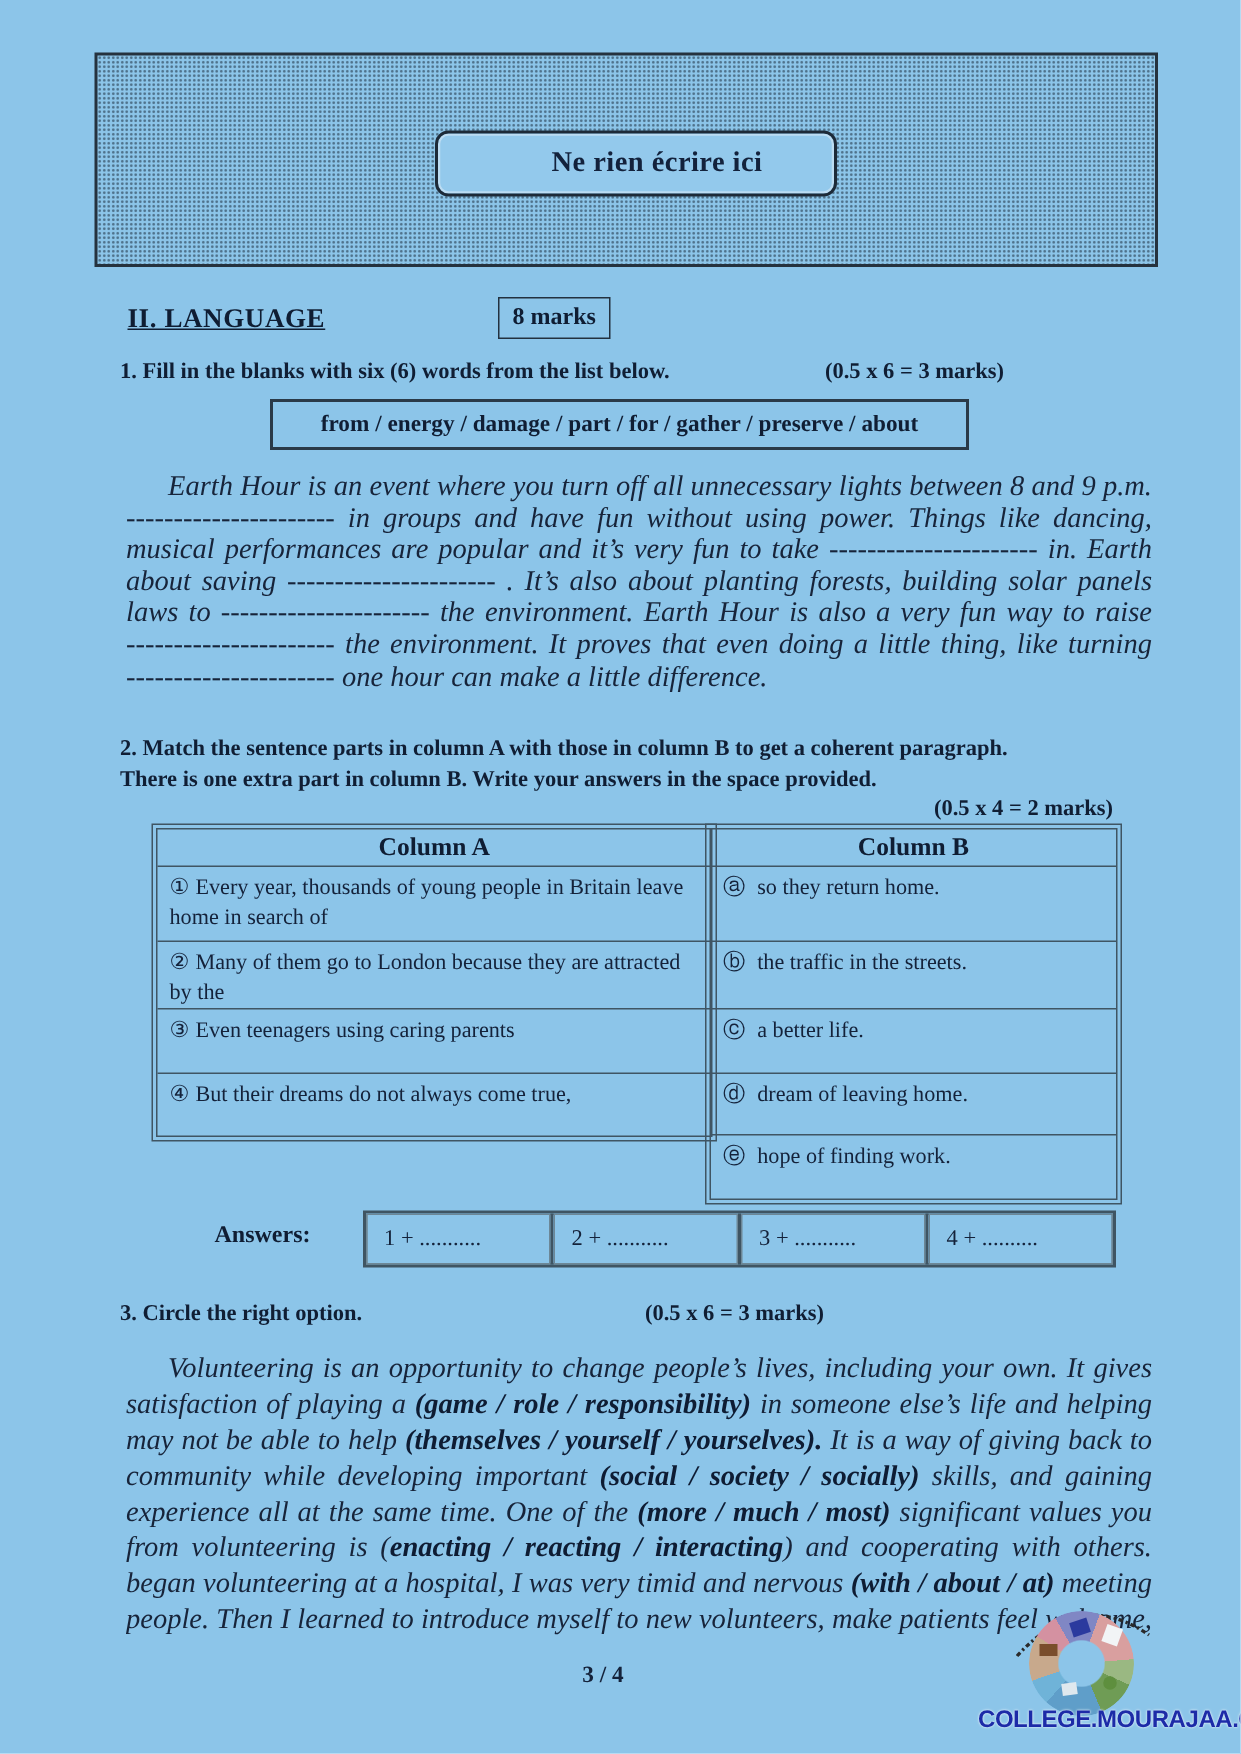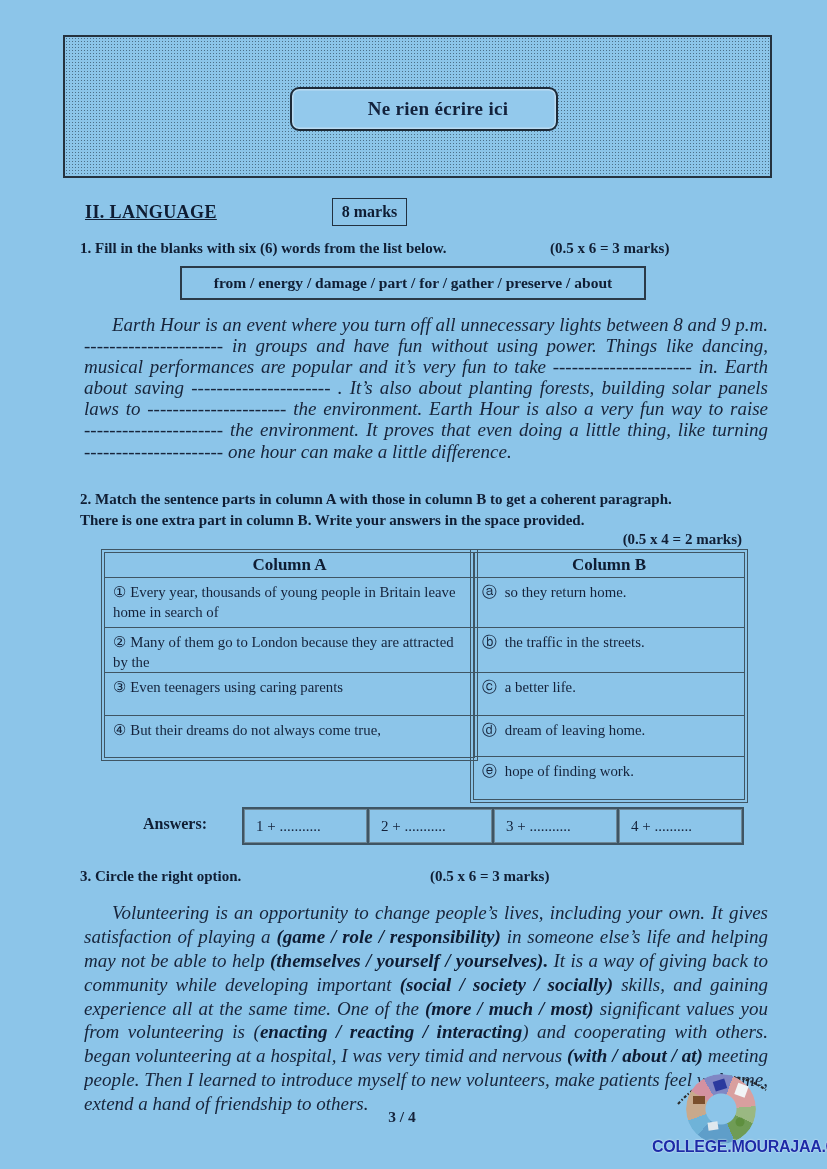--- a/index.html
+++ b/index.html
@@ -177,21 +177,20 @@
   <div class="q-prompt q3-marks">(0.5 x 6 = 3 marks)</div>
   <div class="para para-vol" id="vol-para">
       <div class="jline indent"><span>Volunteering is an opportunity to change people’s lives, including your own. It gives you the</span></div>
       <div class="jline"><span>satisfaction of playing a </span><b>(game / role / responsibility)</b><span> in someone else’s life and helping people who</span></div>
       <div class="jline"><span>may not be able to help </span><b>(themselves / yourself / yourselves).</b><span> It is a way of giving back to your</span></div>
       <div class="jline"><span>community while developing important </span><b>(social / society / socially)</b><span> skills, and gaining valuable work</span></div>
       <div class="jline"><span>experience all at the same time. One of the </span><b>(more / much / most)</b><span> significant values you can gain</span></div>
       <div class="jline"><span>from volunteering is (</span><b>enacting / reacting / interacting</b><span>) and cooperating with others. When I first</span></div>
       <div class="jline"><span>began volunteering at a hospital, I was very timid and nervous </span><b>(with / about / at)</b><span> meeting new</span></div>
       <div class="jline"><span>people. Then I learned to introduce myself to new volunteers, make patients feel welcome, and</span></div>
-      <div class="jline last"><span>extend a hand of friendship to others.</span></div>
     </div>
 
   <div class="page-num">3 / 4</div>
 
   <div class="logo-wrap">
     <svg class="logo-arc" width="175" height="110" viewBox="0 0 175 110">
       <path d="M 30 48 Q 72 2 118 34" fill="none" stroke="#2a2a2a" stroke-width="2.2" stroke-dasharray="3 2 1.5 2"></path>
     </svg>
     <div class="logo-ring"></div>
     <svg class="logo-arc" width="175" height="110" viewBox="0 0 175 110">

